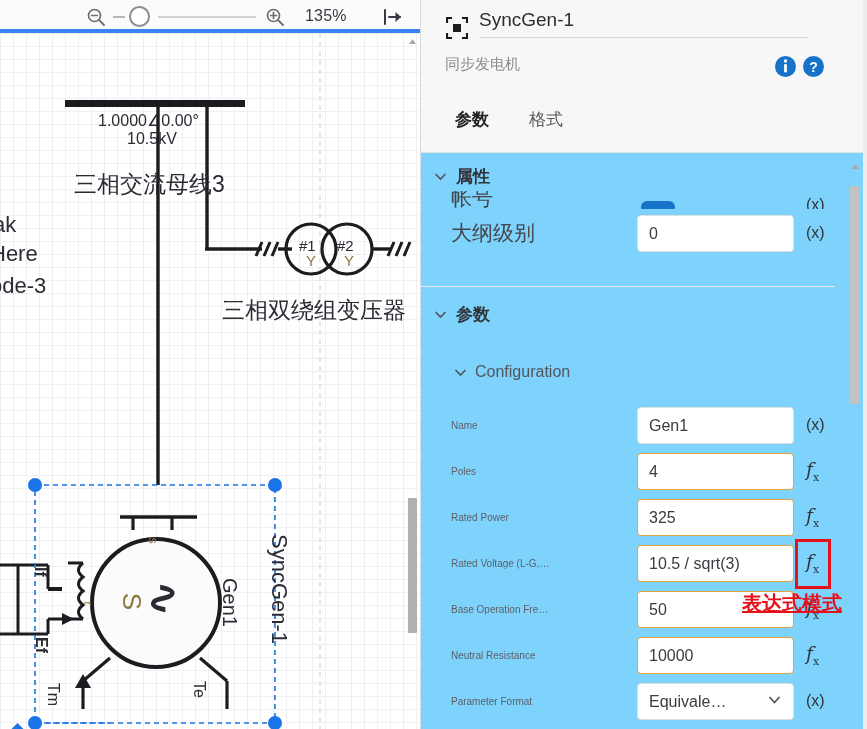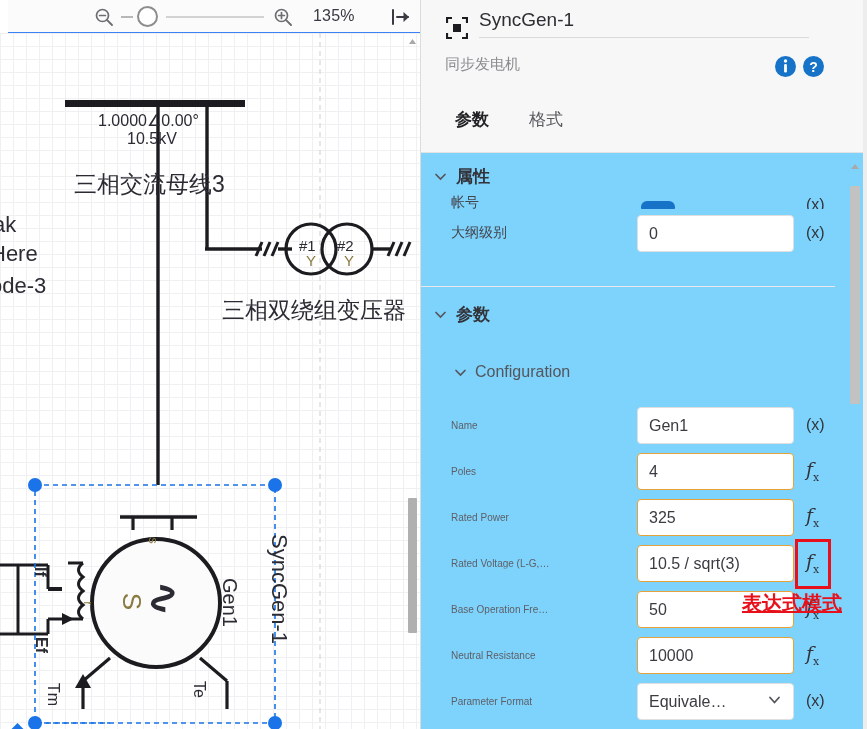--- a/index.html
+++ b/index.html
@@ -11,22 +11,22 @@
     background: #ffffff;
   }
   #root { position: relative; width: 867px; height: 729px; }
 
   
   #canvas-pane {
     position: absolute; left: 0; top: 0; width: 420px; height: 729px;
     background: #ffffff; overflow: hidden;
   }
   #zoom-toolbar {
-    position: absolute; left: 8px; top: 0; width: 420px; height: 33px;
-    background: #fbfbfb; border-bottom: 1px solid #3b82f6;
+    position: absolute; left: 0; top: 0; width: 420px; height: 33px;
+    background: #fbfbfb; border-bottom: 4px solid #3b82f6;
     display: flex; align-items: center;
   }
   .zicon { width: 26px; height: 26px; display: flex; align-items: center; justify-content: center; cursor: pointer; }
   .zicon svg { display: block; }
   #zoom-out-btn { position: absolute; left: 83px; top: 4px; }
   #zoom-in-btn  { position: absolute; left: 262px; top: 4px; }
   #zoom-slider {
     position: absolute; left: 113px; top: 15px; width: 143px; height: 3px;
   }
   #zoom-slider .track-left {
@@ -120,21 +120,21 @@
     font-size: 16px; color: #55555c; cursor: pointer;
   }
   .sub-header .chev { margin: 0 8px 0 33px; display: inline-flex; }
 
   .prow { position: absolute; left: 0; width: 414px; height: 40px; }
   .plabel {
     position: absolute; left: 30px; top: 50%; transform: translateY(-50%);
     font-size: 10px; color: #5e5e66; white-space: nowrap;
     max-width: 185px; overflow: hidden; text-overflow: ellipsis;
   }
-  .plabel.cn { font-size: 14px; color: #45454d; text-align: right; }
+  .plabel.cn { font-size: 21px; color: #45454d; text-align: right; }
   .pinput {
     position: absolute; left: 216px; top: 2px; width: 157px; height: 37px;
     background: #ffffff; border: 1px solid #dfdfdf; border-radius: 4px;
     font-size: 16px; color: #3b3b42; padding: 0 11px; outline: none;
     display: flex; align-items: center;
   }
   .pinput.hl { border: 1px solid #e3a33a; }
   .pselect {
     position: absolute; left: 216px; top: 2px; width: 157px; height: 37px;
     background: #ffffff; border: 1px solid #dfdfdf; border-radius: 4px;

